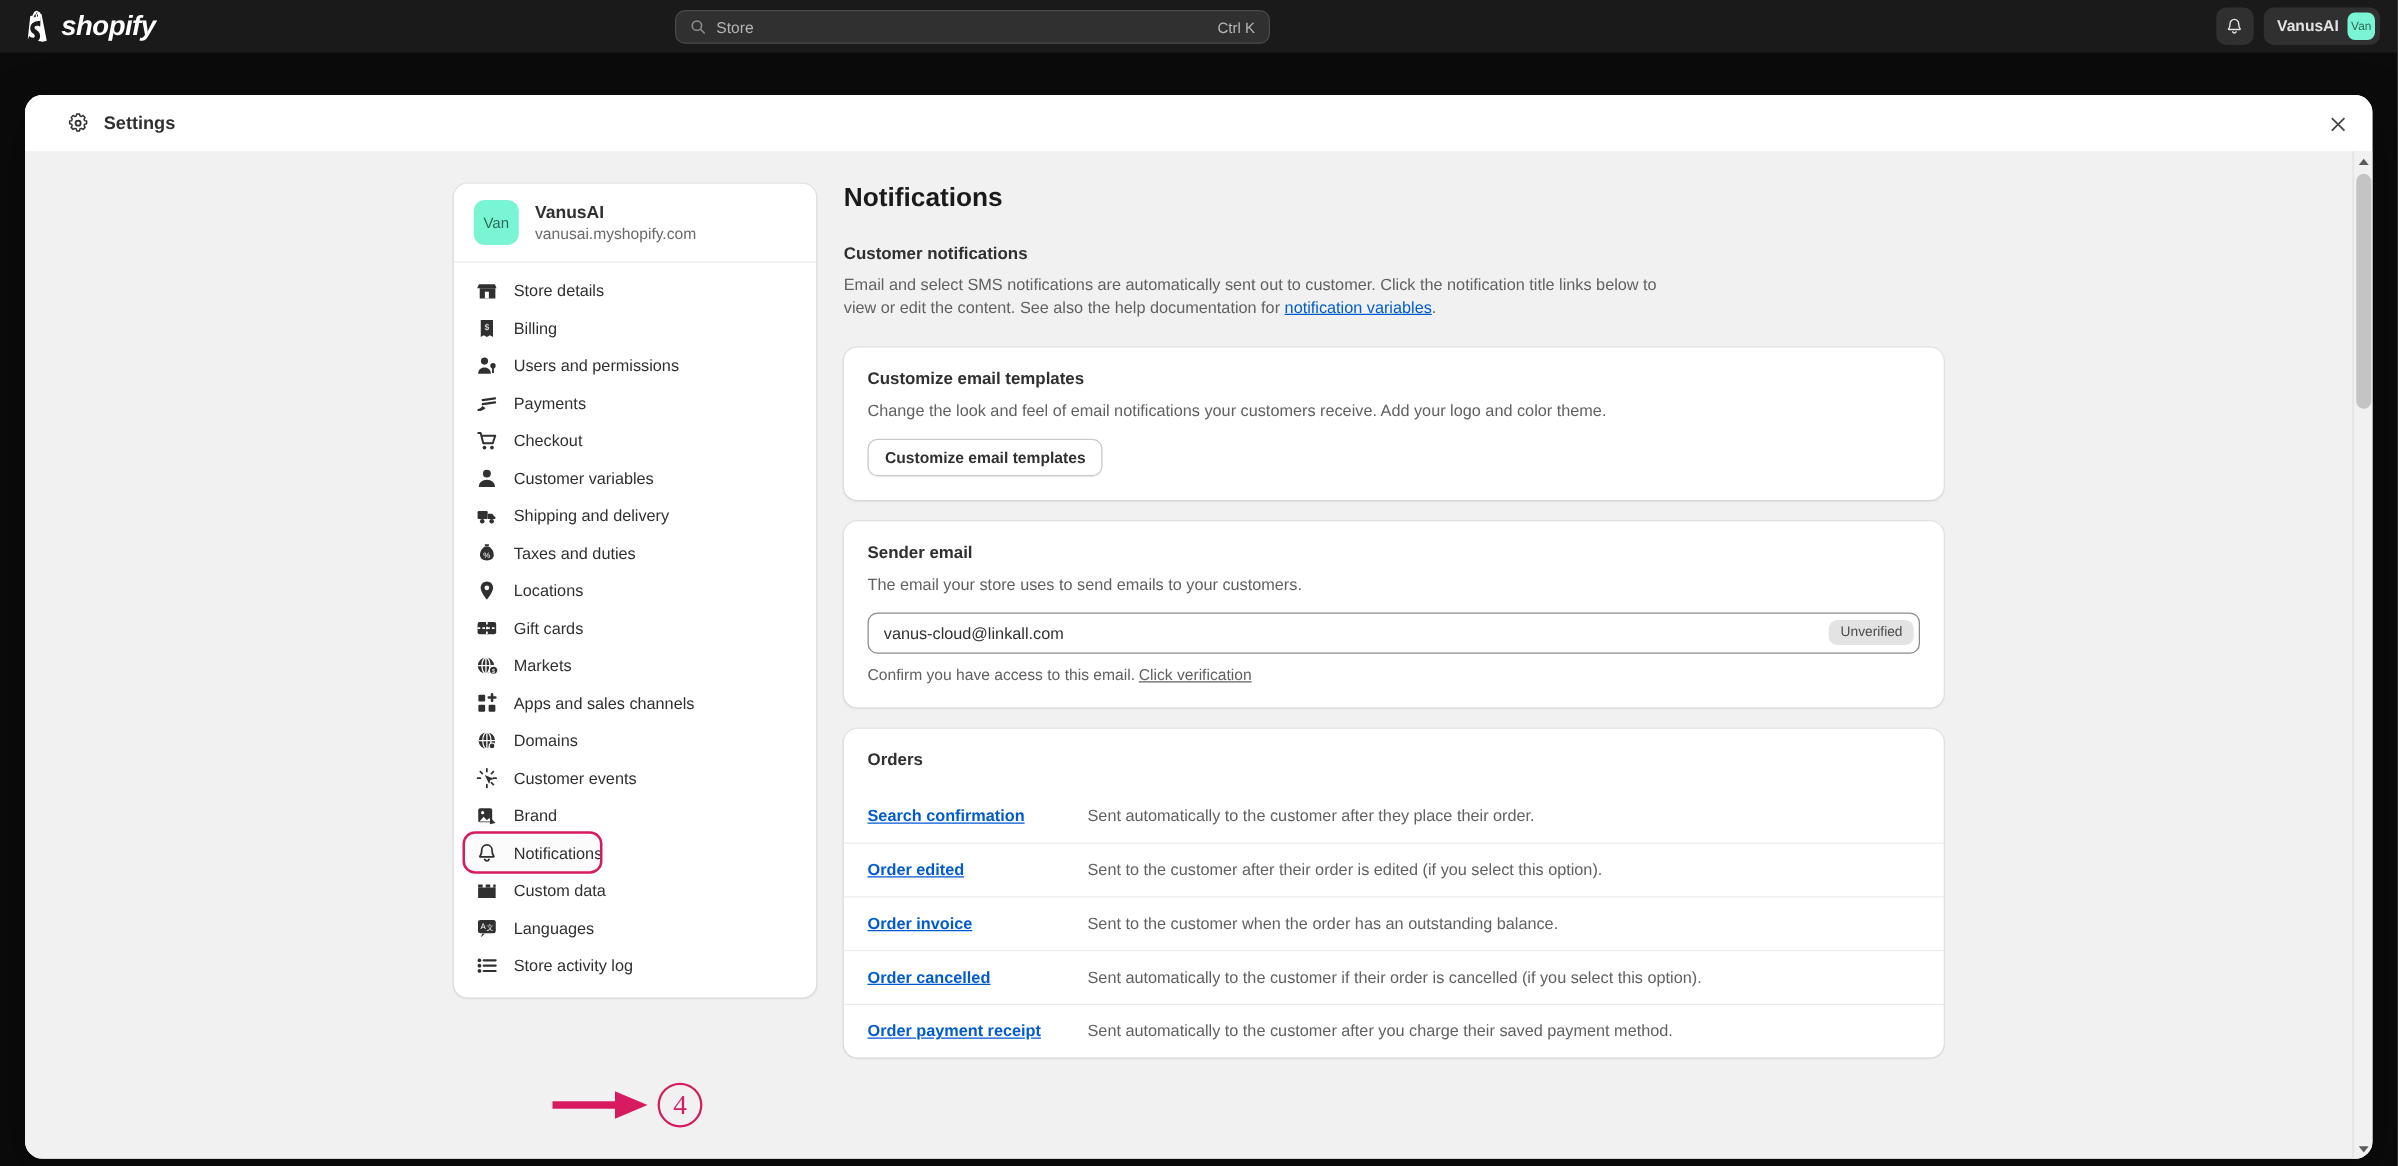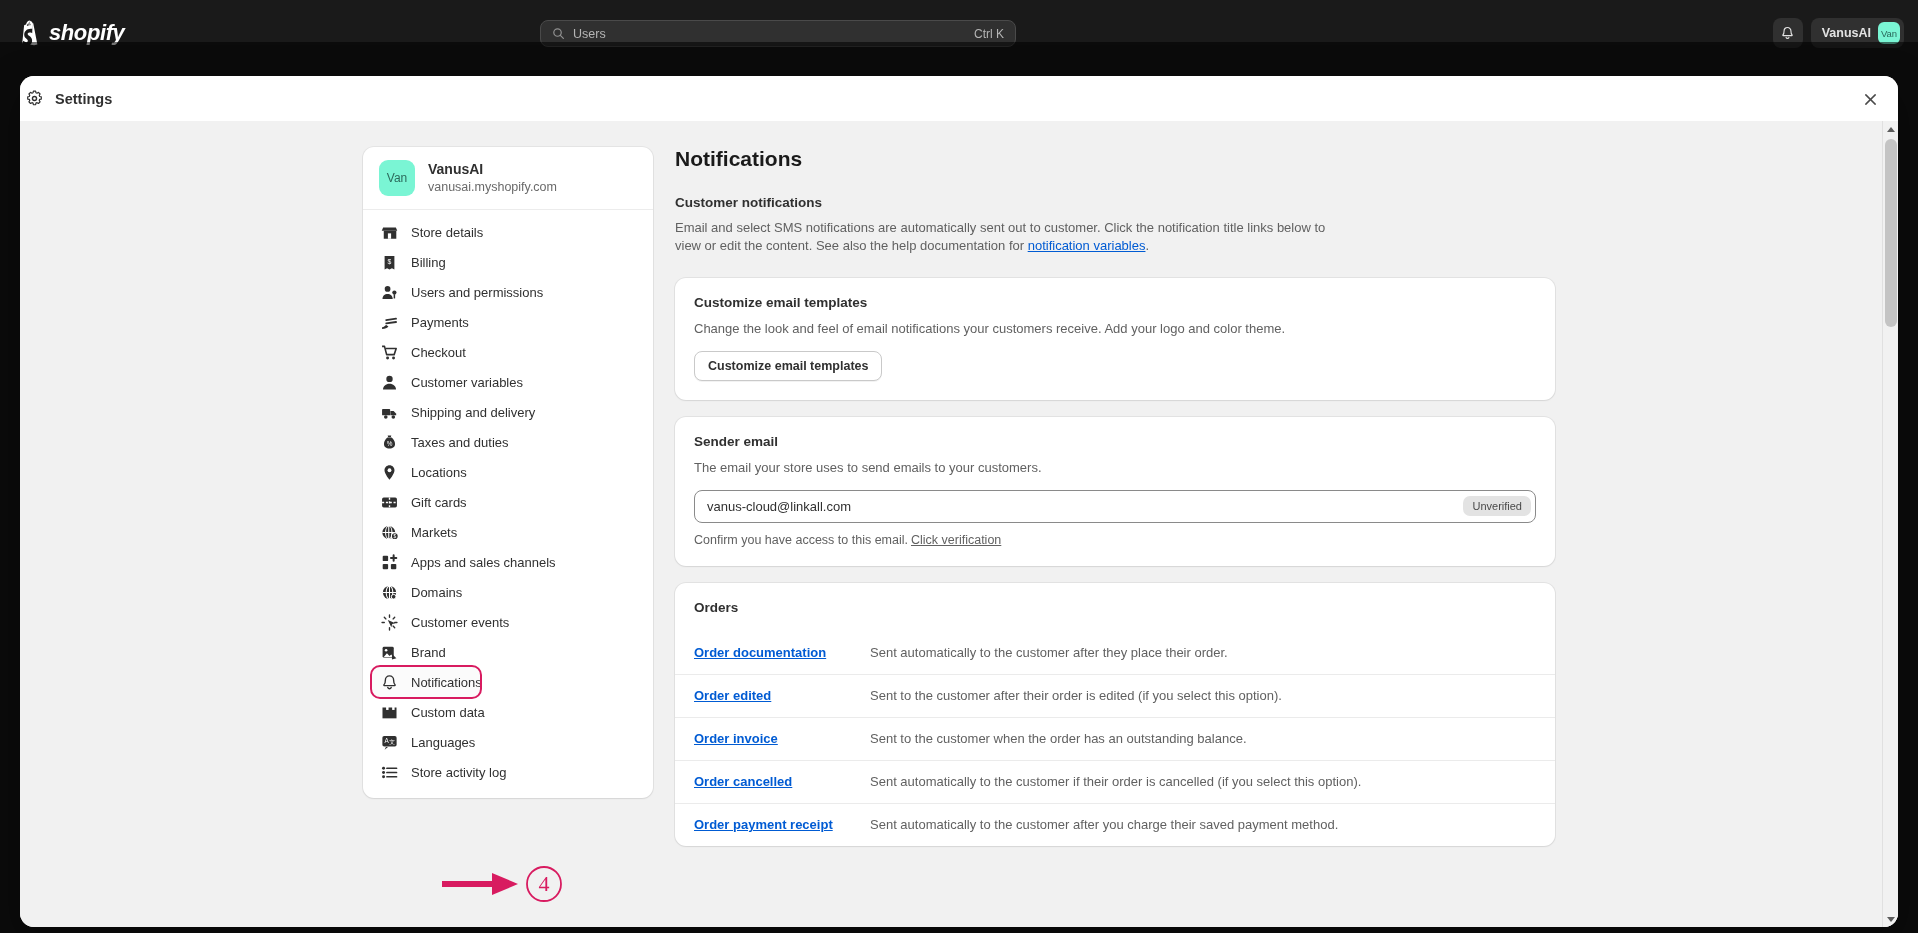--- a/index.html
+++ b/index.html
@@ -5,21 +5,21 @@
   * { box-sizing: border-box; margin: 0; padding: 0; }
   html, body {
     width: 1918px; height: 933px;
     overflow: hidden;
     font-family: "Liberation Sans", sans-serif;
     background: #1a1a1a;
   }
 
   
   .topbar {
-    position: absolute; top: 12px; left: 0;
+    position: absolute; top: 0; left: 0;
     width: 1918px; height: 42px;
     background: #1a1a1a;
     display: flex; align-items: center;
   }
   .logo-wrap {
     display: flex; align-items: center; gap: 7px;
     margin-left: 17px;
   }
   .logo-mark { width: 25px; height: 27px; display:block; }
   .logo-word {
@@ -75,21 +75,21 @@
     position: absolute; top: 76px; left: 20px;
     width: 1878px; height: 851px;
     background: #f1f1f1;
     border-radius: 14px;
     overflow: hidden;
     box-shadow: 0 14px 40px rgba(0,0,0,.35);
   }
   .modal-header {
     height: 45px; background: #ffffff;
     display: flex; align-items: center;
-    padding: 0 6px; position: relative;
+    padding: 0 34px; position: relative;
   }
   .gear-icon { width: 17px; height: 17px; flex: 0 0 17px; }
   .modal-title {
     font-size: 14.5px; font-weight: 700; color: #303030;
     margin-left: 12px;
   }
   .close-btn {
     position: absolute; right: 16px; top: 11px;
     width: 24px; height: 24px; border: none;
     background: transparent; cursor: pointer;
@@ -251,21 +251,21 @@
       <path d="M14.9 3.2l-.3 9.5s-1.1-.6-2.4-.6c-1.9 0-2 1.2-2 1.5 0 1.6 4.3 2.3 4.3 6.2 0 3.1-1.9 5-4.6 5-3.2 0-4.8-2-4.8-2l.9-2.8s1.7 1.4 3.1 1.4c.9 0 1.3-.7 1.3-1.3 0-2.1-3.5-2.2-3.5-5.8 0-3 2.2-5.9 6.4-5.9.6 0 1.6.1 1.6.1z" fill="#1a1a1a"></path>
     </svg>
     <span class="logo-word">shopify</span>
   </div>
 
   <div class="search-box">
     <svg class="search-icon" viewBox="0 0 16 16">
       <circle cx="6.8" cy="6.8" r="4.6" fill="none" stroke="#b5b5b5" stroke-width="1.5"></circle>
       <line x1="10.3" y1="10.3" x2="14" y2="14" stroke="#b5b5b5" stroke-width="1.5" stroke-linecap="round"></line>
     </svg>
-    <span class="search-placeholder">Users</span>
+    <span class="search-placeholder">Store</span>
     <span class="search-kbd">Ctrl K</span>
   </div>
 
   <div class="topbar-right">
     <button class="bell-btn">
       <svg class="bell-icon" viewBox="0 0 16 16">
         <path d="M8 1.6c-2.2 0-3.7 1.7-3.7 3.9 0 2.6-.7 3.6-1.2 4.1-.2.2-.1.6.2.6h9.4c.3 0 .4-.4.2-.6-.5-.5-1.2-1.5-1.2-4.1 0-2.2-1.5-3.9-3.7-3.9z" fill="none" stroke="#e3e3e3" stroke-width="1.2" stroke-linejoin="round"></path>
         <path d="M6.5 12.2a1.6 1.6 0 0 0 3 0" fill="none" stroke="#e3e3e3" stroke-width="1.2" stroke-linecap="round"></path>
       </svg>
     </button>
@@ -486,21 +486,21 @@
           </div>
           <div class="verify-row">
             <span>Confirm you have access to this email.</span><span class="verify-link">Click verification</span>
           </div>
         </div>
 
         <div class="card orders-card">
           <div class="card-title">Orders</div>
           <div>
               <div class="notif-row">
-                <span class="notif-link">Order documentation</span>
+                <span class="notif-link">Search confirmation</span>
                 <span class="notif-desc">Sent automatically to the customer after they place their order.</span>
               </div>
               <div class="notif-row">
                 <span class="notif-link">Order edited</span>
                 <span class="notif-desc">Sent to the customer after their order is edited (if you select this option).</span>
               </div>
               <div class="notif-row">
                 <span class="notif-link">Order invoice</span>
                 <span class="notif-desc">Sent to the customer when the order has an outstanding balance.</span>
               </div>

